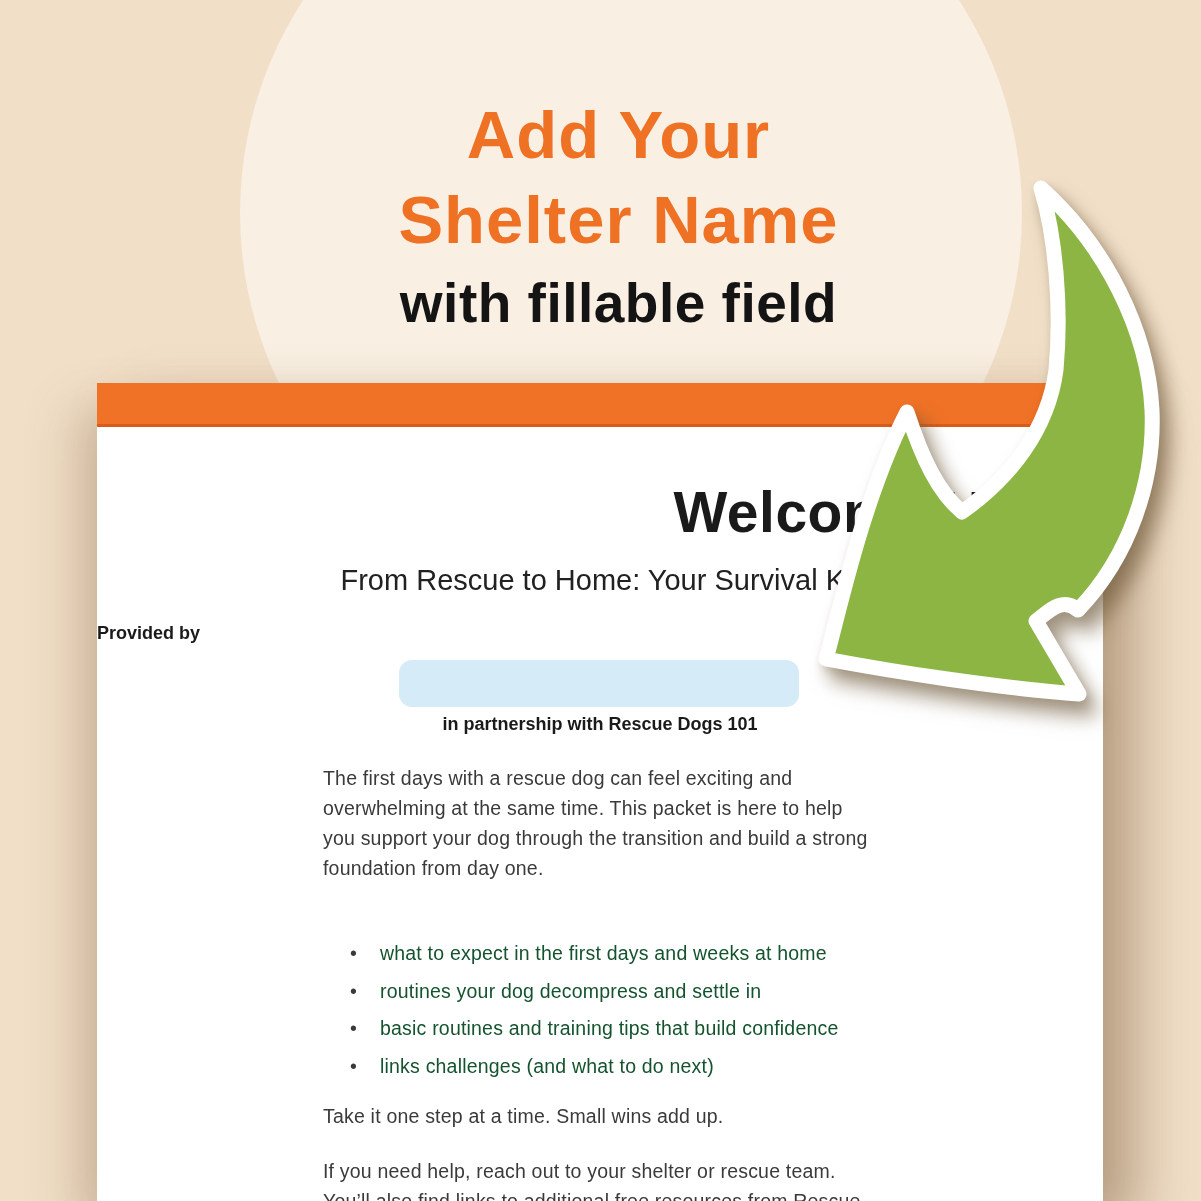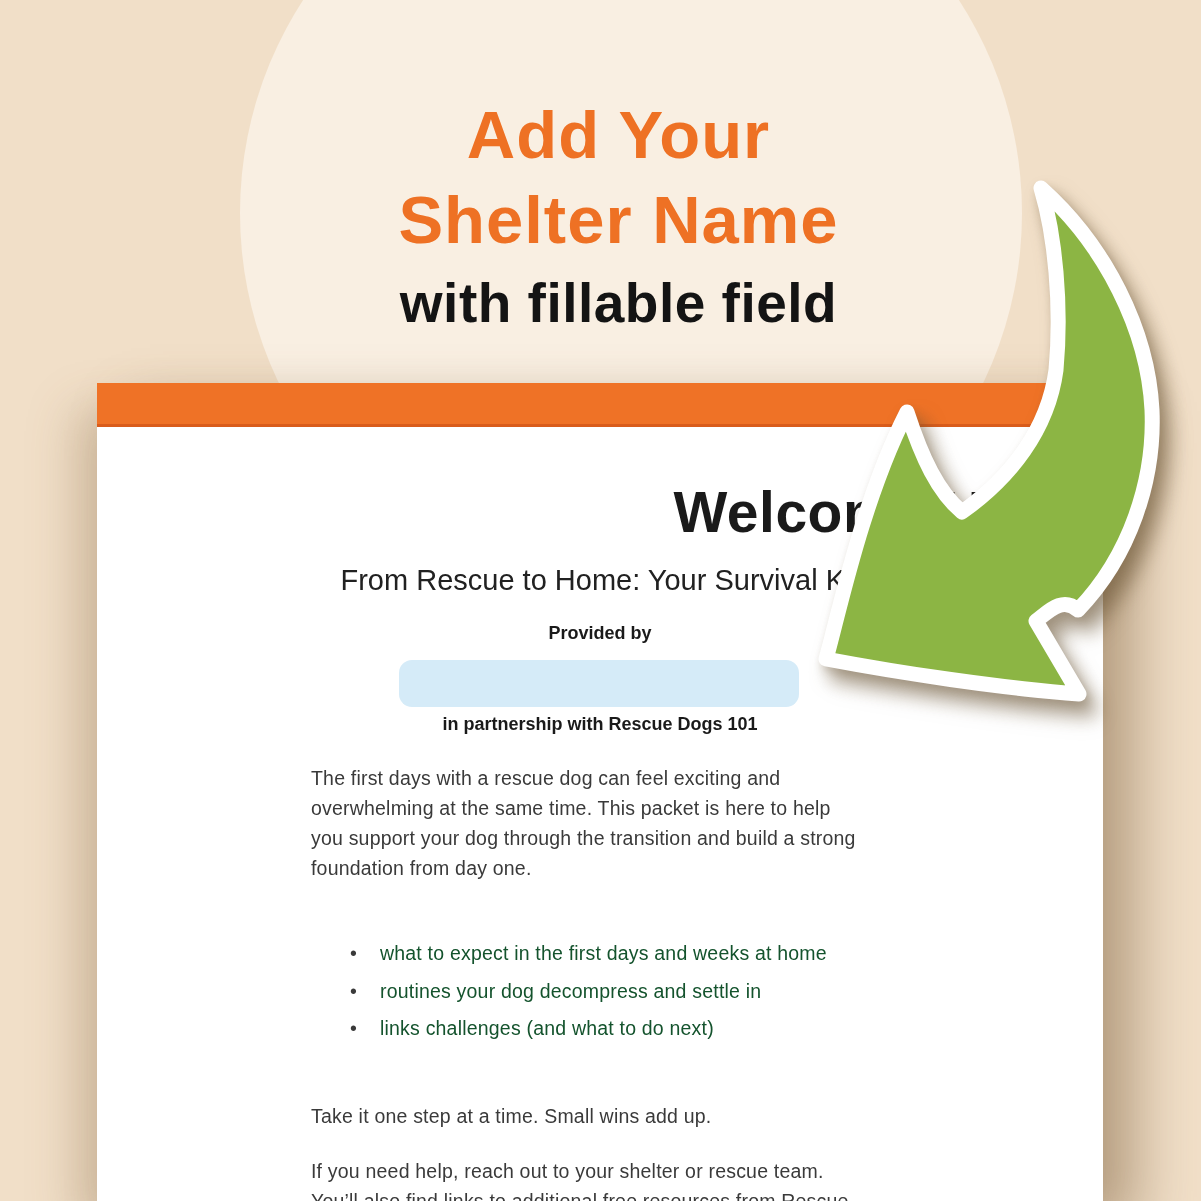--- a/index.html
+++ b/index.html
@@ -38,34 +38,34 @@
   }
   .doc-title{
     position:absolute;top:96px;left:0;width:100%;text-align:right;
     font-size:57px;font-weight:bold;color:#1A1A1A;letter-spacing:.5px;
   }
   .doc-subtitle{
     position:absolute;top:181px;left:0;width:100%;text-align:center;
     font-size:29px;color:#212121;
   }
   .provided-by{
-    position:absolute;top:240px;left:0;width:100%;text-align:center;
+    position:absolute;top:240px;left:0;width:100%;
     font-size:18px;font-weight:bold;color:#1A1A1A;
   }
   .shelter-field{
     position:absolute;top:277px;left:302px;width:400px;height:47px;
     background:#D5EBF8;border:none;border-radius:13px;outline:none;
     font-size:20px;color:#1A1A1A;padding:0 14px;box-sizing:border-box;
   }
   .partnership{
     position:absolute;top:331px;left:0;width:100%;text-align:center;
     font-size:18px;font-weight:bold;color:#1A1A1A;
   }
   .body-text{
-    position:absolute;left:214px;width:575px;
+    position:absolute;left:226px;width:575px;
     font-size:19.5px;line-height:30px;color:#3A3A3A;letter-spacing:.2px;
   }
   .p-intro{top:380px;}
   .p-guidance{top:521px;}
   .bullet-list{
     position:absolute;left:225px;top:552px;width:575px;
     margin:0;padding:0;list-style:none;
     font-size:19.5px;color:#14532d;letter-spacing:.2px;
   }
   .bullet-list li{
@@ -108,20 +108,21 @@
   <input class="shelter-field" type="text" placeholder="" style="">
 
   <div class="partnership">in partnership with Rescue Dogs 101</div>
 
   <div class="body-text p-intro">The first days with a rescue dog can feel exciting and<br>overwhelming at the same time. This packet is here to help<br>you support your dog through the transition and build a strong<br>foundation from day one.</div>
 
 
   <ul class="bullet-list">
     <li>what to expect in the first days and weeks at home</li>
     <li>routines your dog decompress and settle in</li>
+    <li>basic routines and training tips that build confidence</li>
     <li>links challenges (and what to do next)</li>
   </ul>
 
   <div class="body-text p-take">Take it one step at a time. Small wins add up.</div>
 
   <div class="body-text p-closing">If you need help, reach out to your shelter or rescue team.<br>You’ll also find links to additional free resources from Rescue</div>
 </div>
 
 <svg class="arrow-svg" viewBox="0 0 1201 1201" aria-hidden="true">
   <g class="arrow-group">

